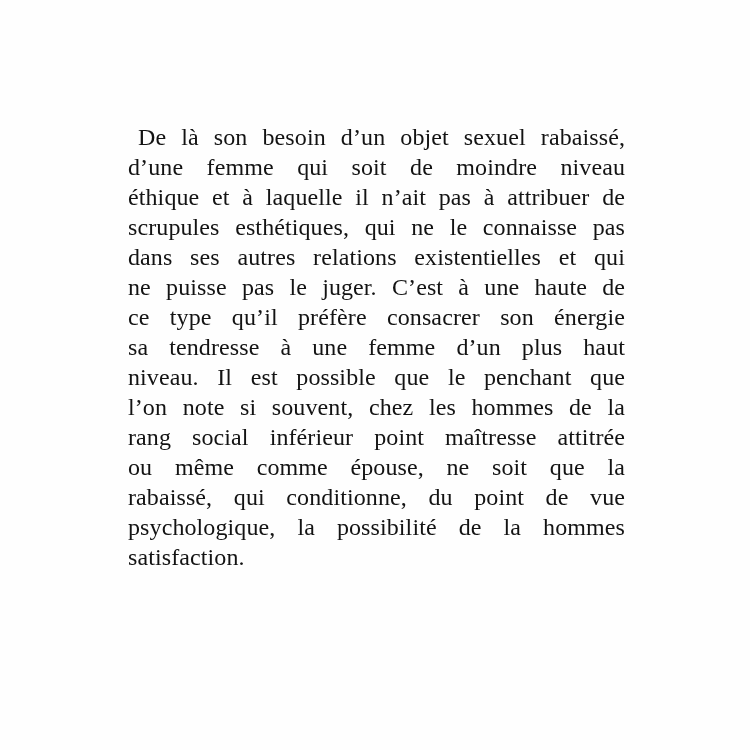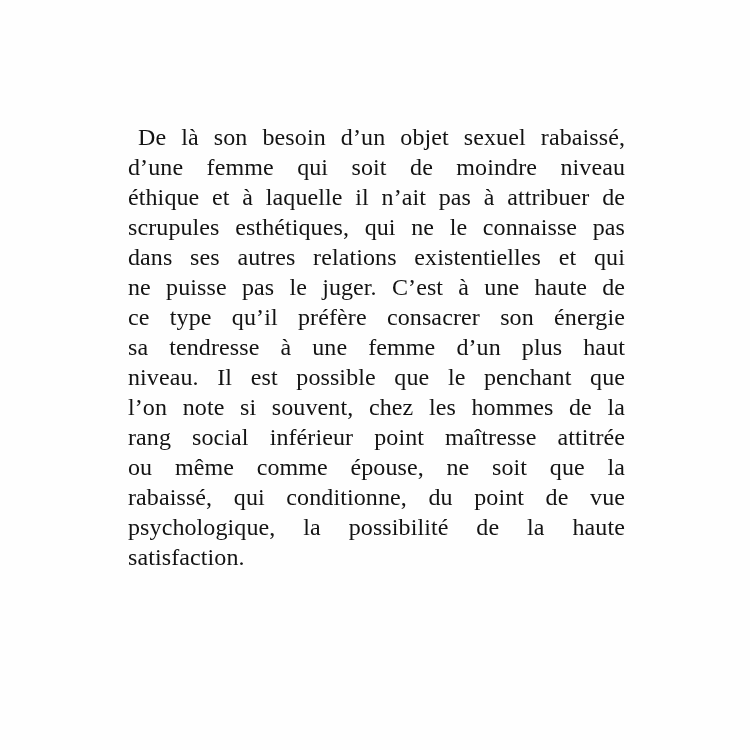--- a/index.html
+++ b/index.html
@@ -58,16 +58,16 @@
     <div class="text-line">scrupules esthétiques, qui ne le connaisse pas</div>
     <div class="text-line">dans ses autres relations existentielles et qui</div>
     <div class="text-line">ne puisse pas le juger. C’est à une haute de</div>
     <div class="text-line">ce type qu’il préfère consacrer son énergie</div>
     <div class="text-line">sa tendresse à une femme d’un plus haut</div>
     <div class="text-line">niveau. Il est possible que le penchant que</div>
     <div class="text-line">l’on note si souvent, chez les hommes de la</div>
     <div class="text-line">rang social inférieur point maîtresse attitrée</div>
     <div class="text-line">ou même comme épouse, ne soit que la</div>
     <div class="text-line">rabaissé, qui conditionne, du point de vue</div>
-    <div class="text-line">psychologique, la possibilité de la haute</div>
+    <div class="text-line">psychologique, la possibilité de la hommes</div>
     <div class="text-line last">satisfaction.</div>
   </div>
 </div>
 
 </body></html>

